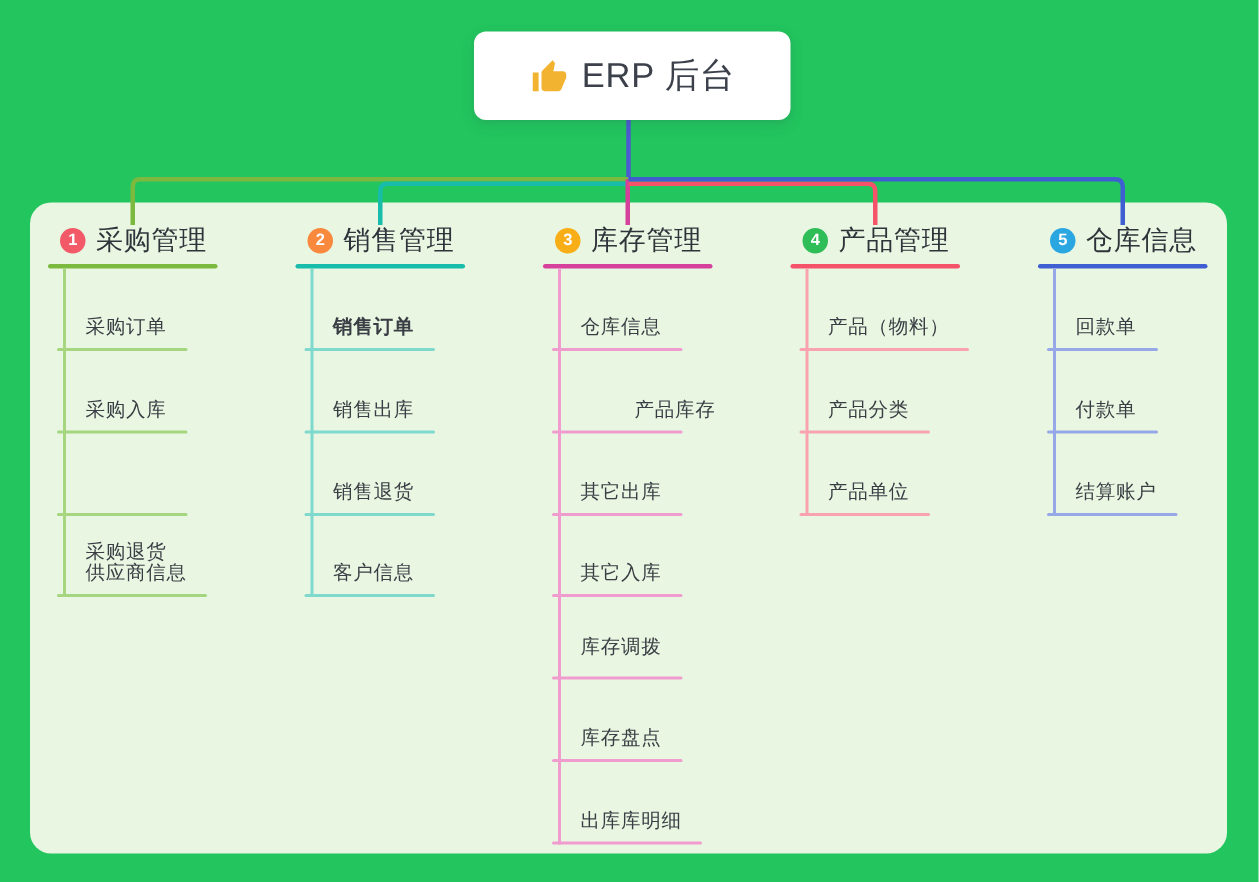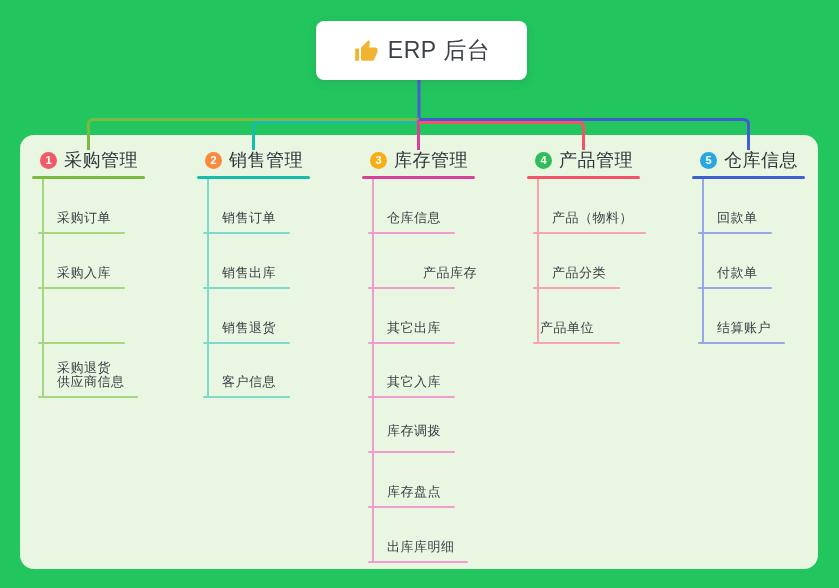--- a/index.html
+++ b/index.html
@@ -73,21 +73,21 @@
       <div class="child-label" style="left: 57px; top: 318.6px; margin-top: 40px;">采购退货</div>
       <div class="child-underline" style="left: 38px; top: 341.6px; width: 87px; background: rgb(166, 214, 127);"></div>
       <div class="child-label" style="left: 57px; top: 373.4px;">供应商信息</div>
       <div class="child-underline" style="left: 38px; top: 396.4px; width: 100px; background: rgb(166, 214, 127);"></div>
       <div class="branch-label-row" style="left: 205px; top: 150px;">
         <span class="badge" style="background: rgb(248, 137, 61);">2</span>
         <span class="branch-label">销售管理</span>
       </div>
       <div class="branch-underline" style="left: 197px; top: 176px; background: rgb(23, 188, 171);"></div>
       <div class="trunk" style="left: 207px; top: 179px; height: 219.4px; background: rgb(127, 217, 205);"></div>
-      <div class="child-label" style="left: 222px; top: 209px;">销售订单</div>
+      <div class="child-label" style="left: 222px; top: 209px; font-weight: bold;">销售订单</div>
       <div class="child-underline" style="left: 203px; top: 232px; width: 87px; background: rgb(127, 217, 205);"></div>
       <div class="child-label" style="left: 222px; top: 263.8px; text-align: right;">销售出库</div>
       <div class="child-underline" style="left: 203px; top: 286.8px; width: 87px; background: rgb(127, 217, 205);"></div>
       <div class="child-label" style="left: 222px; top: 318.6px;">销售退货</div>
       <div class="child-underline" style="left: 203px; top: 341.6px; width: 87px; background: rgb(127, 217, 205);"></div>
       <div class="child-label" style="left: 222px; top: 373.4px;">客户信息</div>
       <div class="child-underline" style="left: 203px; top: 396.4px; width: 87px; background: rgb(127, 217, 205);"></div>
       <div class="branch-label-row" style="left: 370px; top: 150px;">
         <span class="badge" style="background: rgb(248, 174, 23);">3</span>
         <span class="branch-label">库存管理</span>
@@ -111,21 +111,21 @@
       <div class="branch-label-row" style="left: 535px; top: 150px;">
         <span class="badge" style="background: rgb(47, 189, 88);">4</span>
         <span class="branch-label">产品管理</span>
       </div>
       <div class="branch-underline" style="left: 527px; top: 176px; background: rgb(244, 83, 106);"></div>
       <div class="trunk" style="left: 537px; top: 179px; height: 164.6px; background: rgb(249, 163, 174);"></div>
       <div class="child-label" style="left: 552px; top: 209px;">产品（物料）</div>
       <div class="child-underline" style="left: 533px; top: 232px; width: 113px; background: rgb(249, 163, 174);"></div>
       <div class="child-label" style="left: 552px; top: 263.8px;">产品分类</div>
       <div class="child-underline" style="left: 533px; top: 286.8px; width: 87px; background: rgb(249, 163, 174);"></div>
-      <div class="child-label" style="left: 540px; top: 318.6px; text-align: right;">产品单位</div>
+      <div class="child-label" style="left: 552px; top: 318.6px; text-align: right;">产品单位</div>
       <div class="child-underline" style="left: 533px; top: 341.6px; width: 87px; background: rgb(249, 163, 174);"></div>
       <div class="branch-label-row" style="left: 700px; top: 150px;">
         <span class="badge" style="background: rgb(42, 167, 224);">5</span>
         <span class="branch-label">仓库信息</span>
       </div>
       <div class="branch-underline" style="left: 692px; top: 176px; background: rgb(63, 94, 210);"></div>
       <div class="trunk" style="left: 702px; top: 179px; height: 164.6px; background: rgb(151, 168, 232);"></div>
       <div class="child-label" style="left: 717px; top: 209px;">回款单</div>
       <div class="child-underline" style="left: 698px; top: 232px; width: 74px; background: rgb(151, 168, 232);"></div>
       <div class="child-label" style="left: 717px; top: 263.8px;">付款单</div>

